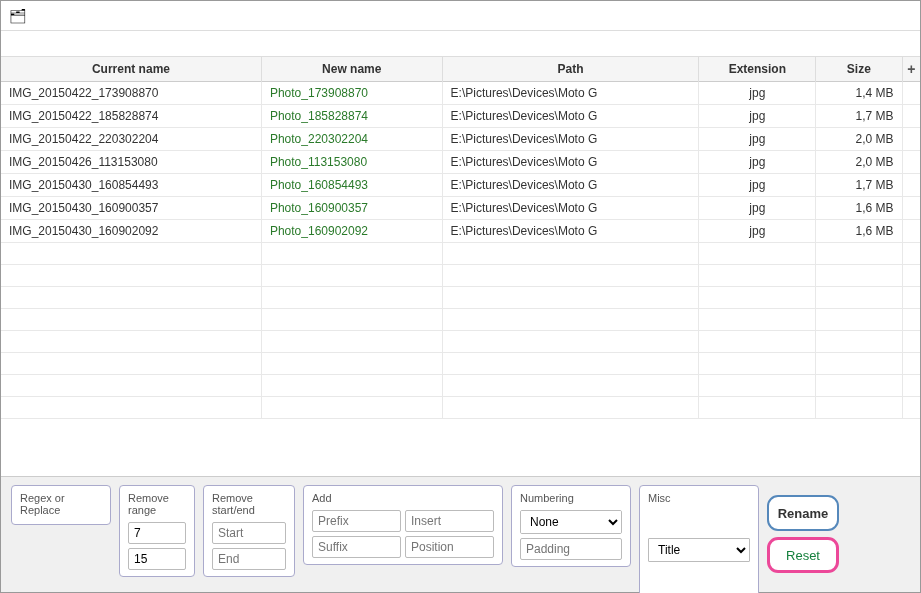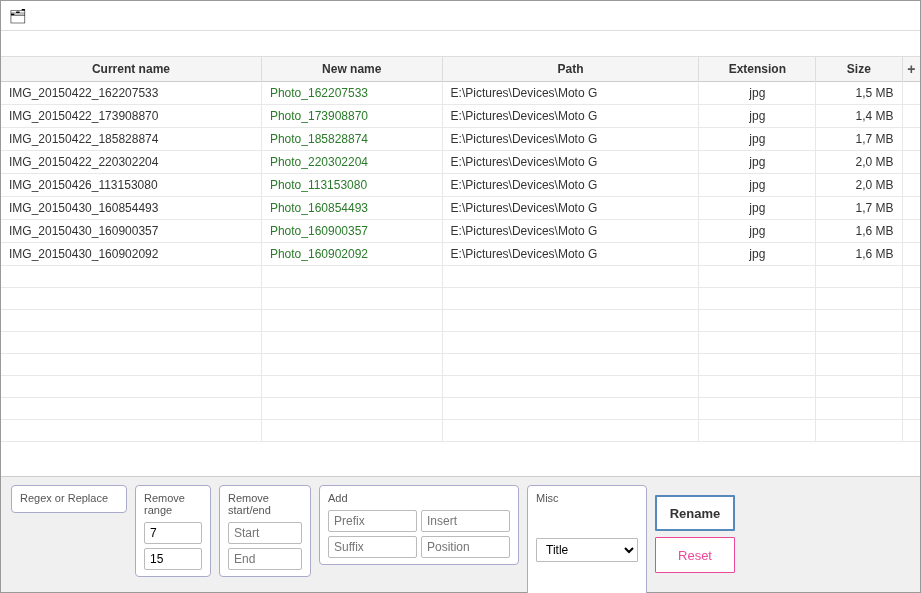--- a/index.html
+++ b/index.html
@@ -138,51 +138,51 @@
       margin-bottom: 2px;
     }
     .panel-input {
       border: 1px solid #bbb;
       border-radius: 2px;
       padding: 3px 5px;
       font-size: 12px;
       width: 100%;
       background: #fff;
     }
-    .regex-group { width: 116px; justify-content: flex-end; }
+    .regex-group { width: 100px; justify-content: flex-end; }
     .remove-range-group { width: 76px; }
     .remove-startend-group { width: 92px; }
     .add-group { width: 200px; }
     .add-group .add-row { display: flex; gap: 4px; }
     .numbering-group { width: 120px; }
     .misc-group { width: 120px; gap: 32px; }
     .btn-area {
       display: flex;
       flex-direction: column;
       gap: 6px;
       justify-content: center;
       margin-top: 10px;
     }
     .btn-rename, .btn-reset {
-      width: 80px;
+      width: 72px;
       height: 36px;
       font-size: 13px;
       cursor: pointer;
-      border-radius: 1px;
+      border-radius: 11px;
     }
     .btn-rename {
       background: #fff;
       border: 2px solid #5588bb;
       color: #333;
       font-weight: 600;
     }
     .btn-reset {
       background: #fff;
-      border: 1px solid #ec4899;
-      color: #ec4899;
+      border: 3px solid #ec4899;
+      color: #15803d;
     }
     .checkbox-row {
       display: flex;
       align-items: center;
       gap: 4px;
       margin-top: 2px;
     }
     .checkbox-row input[type="checkbox"] {
       cursor: pointer;
     }
@@ -250,28 +250,20 @@
           <th>New name</th>
           <th>Path</th>
           <th>Extension</th>
           <th>Size</th>
           <th style="width:18px; padding:2px;">
             <span class="add-col-btn">+</span>
           </th>
         </tr>
       </thead>
       <tbody id="table-body">
-      <tr>
-    <td>IMG_20150422_162207533</td>
-    <td class="new-name">Photo_162207533</td>
-    <td>E:\Pictures\Devices\Moto G</td>
-    <td class="center">jpg</td>
-    <td class="right">1,5 MB</td>
-    <td></td>
-  </tr>
           <tr>
     <td>IMG_20150422_173908870</td>
     <td class="new-name">Photo_173908870</td>
     <td>E:\Pictures\Devices\Moto G</td>
     <td class="center">jpg</td>
     <td class="right">1,4 MB</td>
     <td></td>
   </tr>
           <tr>
     <td>IMG_20150422_185828874</td>
@@ -412,20 +404,31 @@
       <div class="add-row">
         <input class="panel-input" type="text" placeholder="Prefix" style="">
         <input class="panel-input" type="text" placeholder="Insert" style="">
       </div>
       <div class="add-row">
         <input class="panel-input" type="text" placeholder="Suffix" style="">
         <input class="panel-input" type="text" placeholder="Position" style="">
       </div>
     </div>
 
+    <div class="panel-group numbering-group">
+      <label>Numbering</label>
+      <div class="numbering-select-wrapper">
+        <select>
+          <option>None</option>
+          <option>Before</option>
+          <option>After</option>
+        </select>
+      </div>
+      <input class="panel-input" type="text" placeholder="Padding" style="">
+    </div>
 
     <div class="panel-group misc-group">
       <label>Misc</label>
       <div class="misc-select-wrapper">
         <select>
           <option>Title</option>
           <option>Upper</option>
           <option>Lower</option>
           <option>Sentence</option>
         </select>

